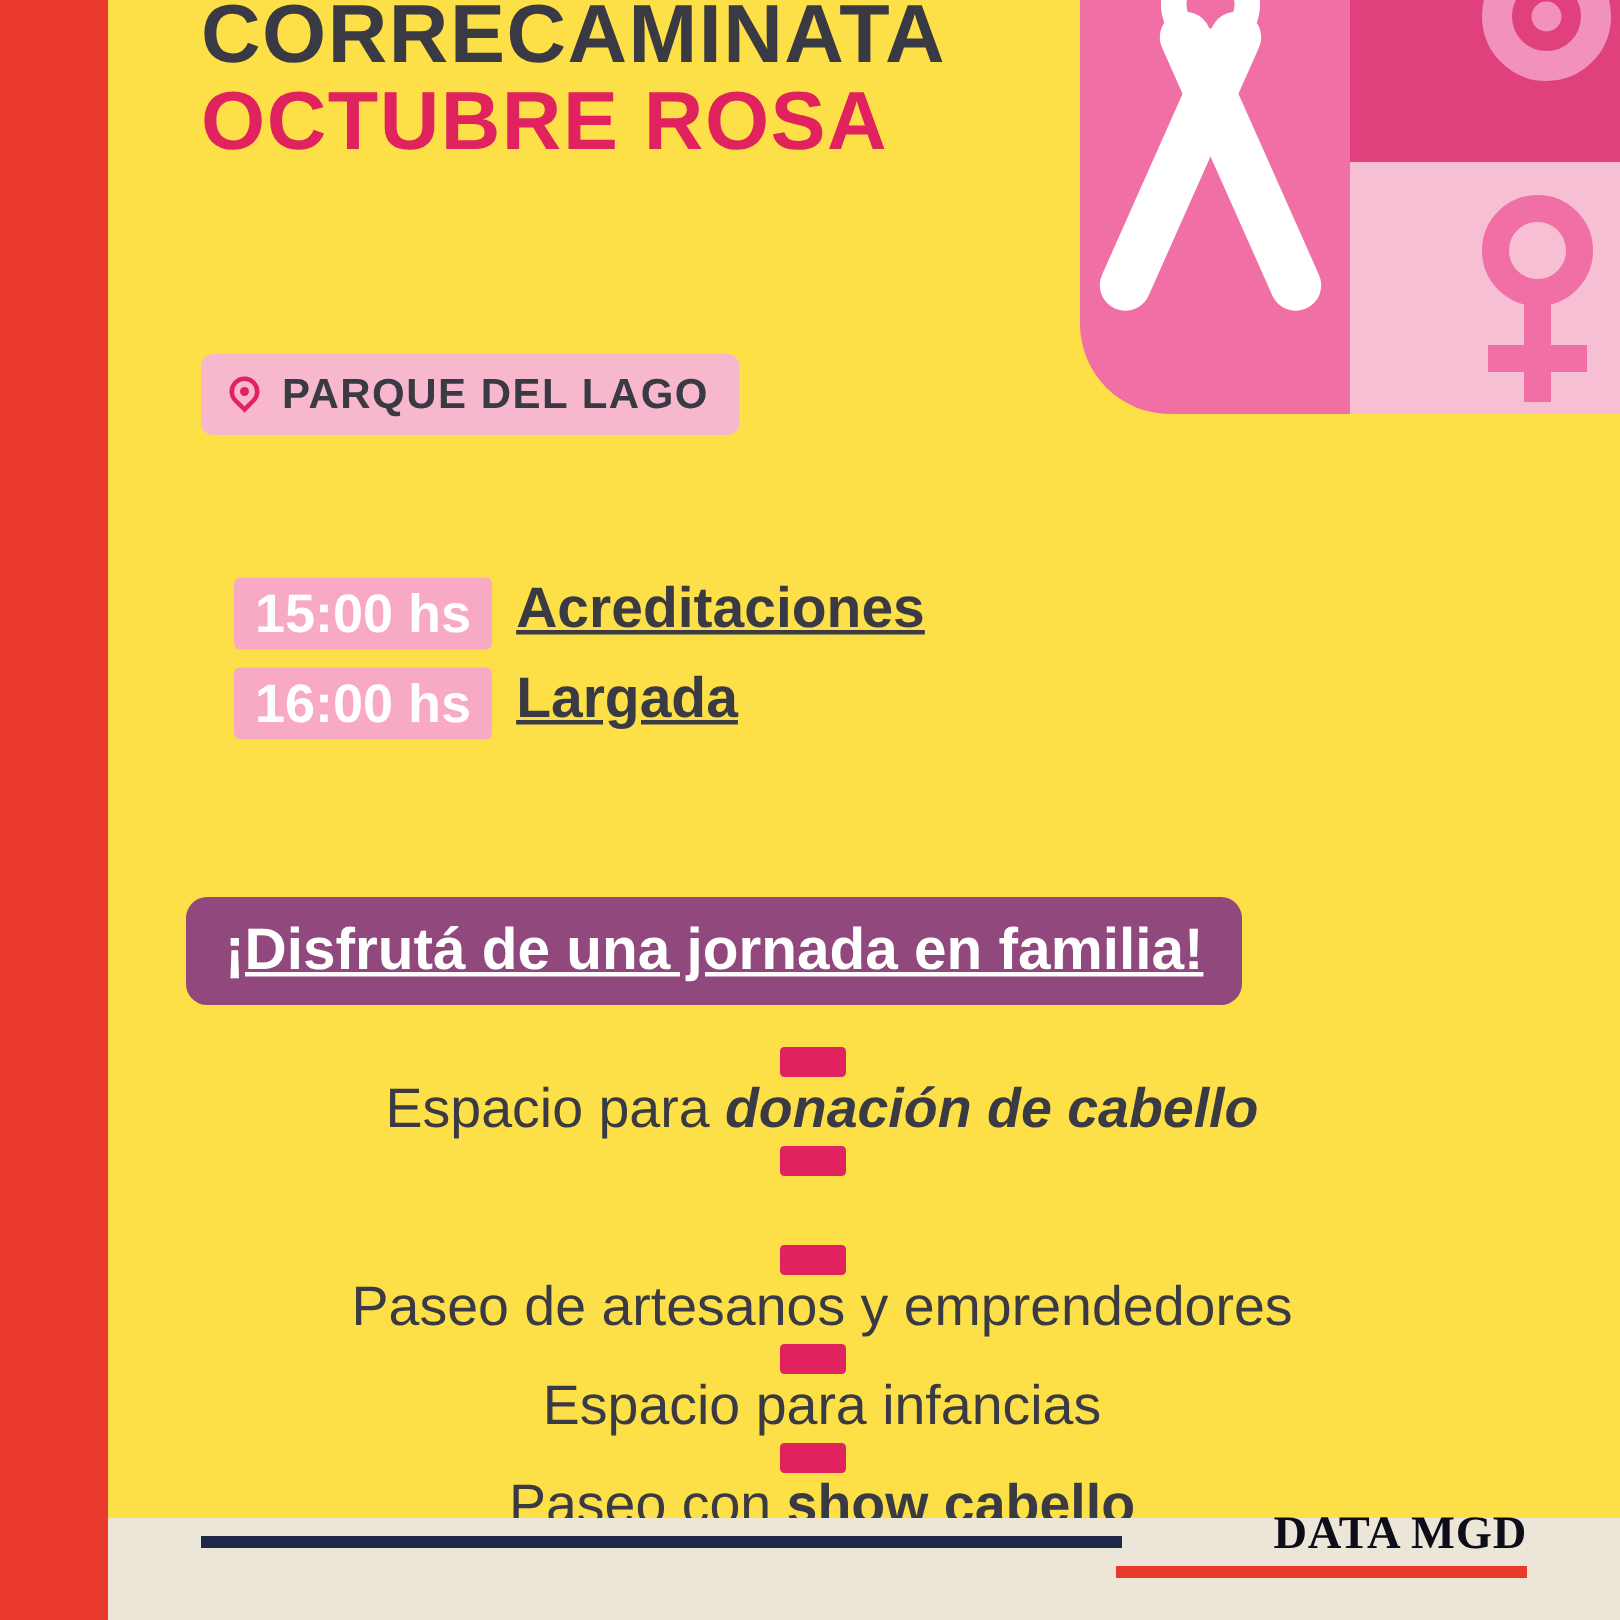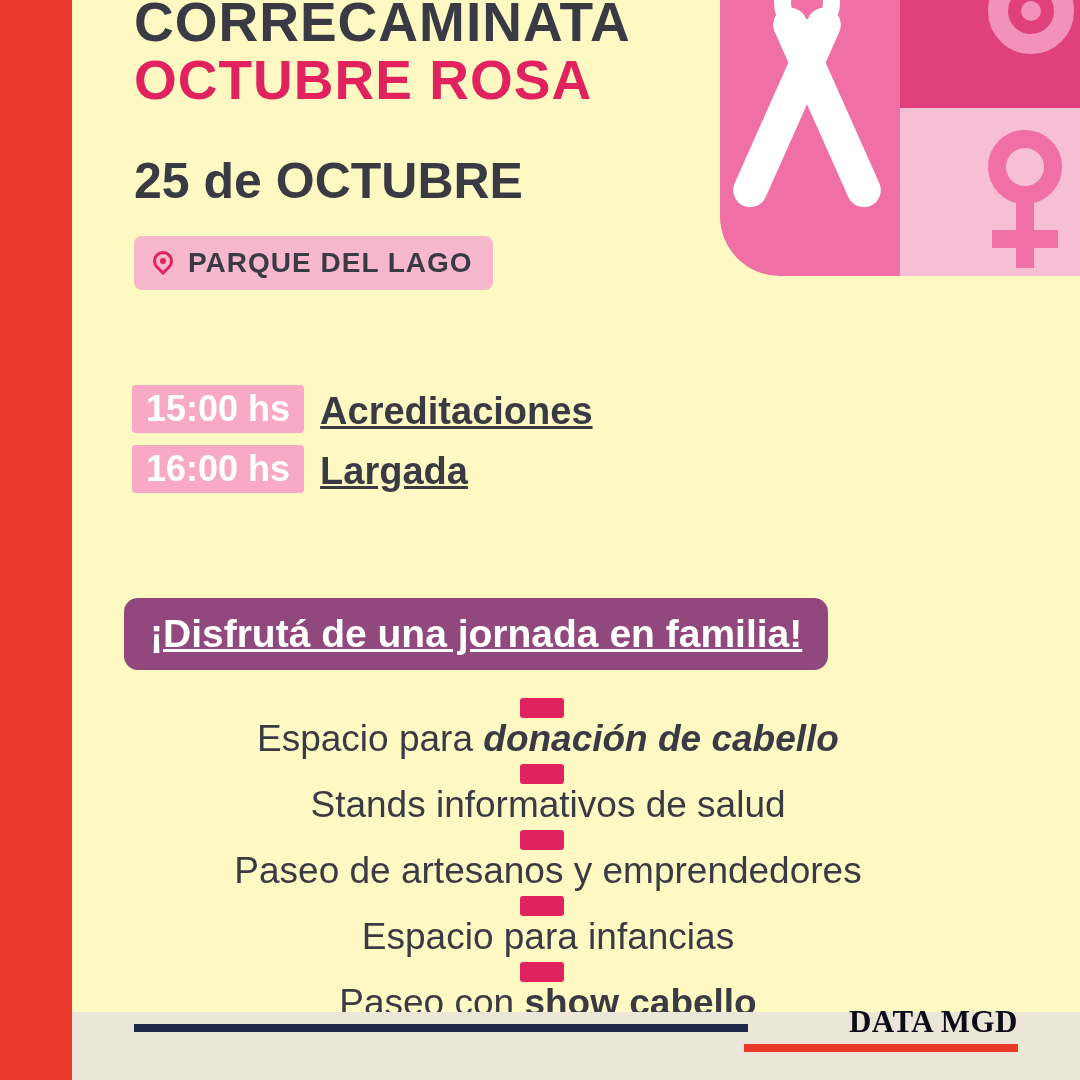--- a/index.html
+++ b/index.html
@@ -10,21 +10,21 @@
     width: 1080px;
     height: 1080px;
     font-family: "Liberation Sans", sans-serif;
     background: #fce9ef;
     overflow: hidden;
   }
   .poster {
     position: relative;
     width: 1080px;
     height: 1080px;
-    background: #fef9c3;
+    background: #fde047;
     overflow: hidden;
   }
 
   
   .left-bar {
     position: absolute;
     left: 0;
     top: 0;
     width: 72px;
     height: 1080px;
@@ -231,22 +231,23 @@
   }
 
   
   .schedule {
     position: absolute;
     left: 132px;
     top: 385px;
   }
   .sched-row {
     display: flex;
-    align-items: flex-end;
+    align-items: flex-start;
     margin-bottom: 12px;
+    margin-left: 24px;
   }
   .sched-time {
     background: #f7a9c6;
     color: #ffffff;
     font-size: 36px;
     font-weight: 800;
     padding: 3px 14px;
     border-radius: 4px;
     min-width: 164px;
     box-sizing: border-box;
@@ -369,21 +370,20 @@
 
     <div class="venus">
       <div class="circ"></div>
       <div class="stem"></div>
       <div class="cross"></div>
     </div>
   </div>
 
   <div class="headline">CORRECAMINATA</div>
   <div class="subheadline">OCTUBRE ROSA</div>
-  <div class="date">25 de OCTUBRE</div>
 
   <div class="place-chip">
     <span class="pin-icon">
       <span class="pin-body"></span>
       <span class="pin-dot"></span>
     </span>
     <span class="place-label">PARQUE DEL LAGO</span>
   </div>
 
   <div class="schedule">
@@ -399,21 +399,20 @@
 
   <div class="banner">¡Disfrutá de una jornada en familia!</div>
 
   <div class="bullets">
     <div class="bullet-row">
       <span class="dash"></span>
       <span class="bullet-text"><span>Espacio para </span><em>donación de cabello</em></span>
     </div>
     <div class="bullet-row">
       <span class="dash"></span>
-      <span class="bullet-text"><span>Stands informativos de salud</span></span>
     </div>
     <div class="bullet-row">
       <span class="dash"></span>
       <span class="bullet-text"><span>Paseo de artesanos y emprendedores</span></span>
     </div>
     <div class="bullet-row">
       <span class="dash"></span>
       <span class="bullet-text"><span>Espacio para infancias</span></span>
     </div>
     <div class="bullet-row">

